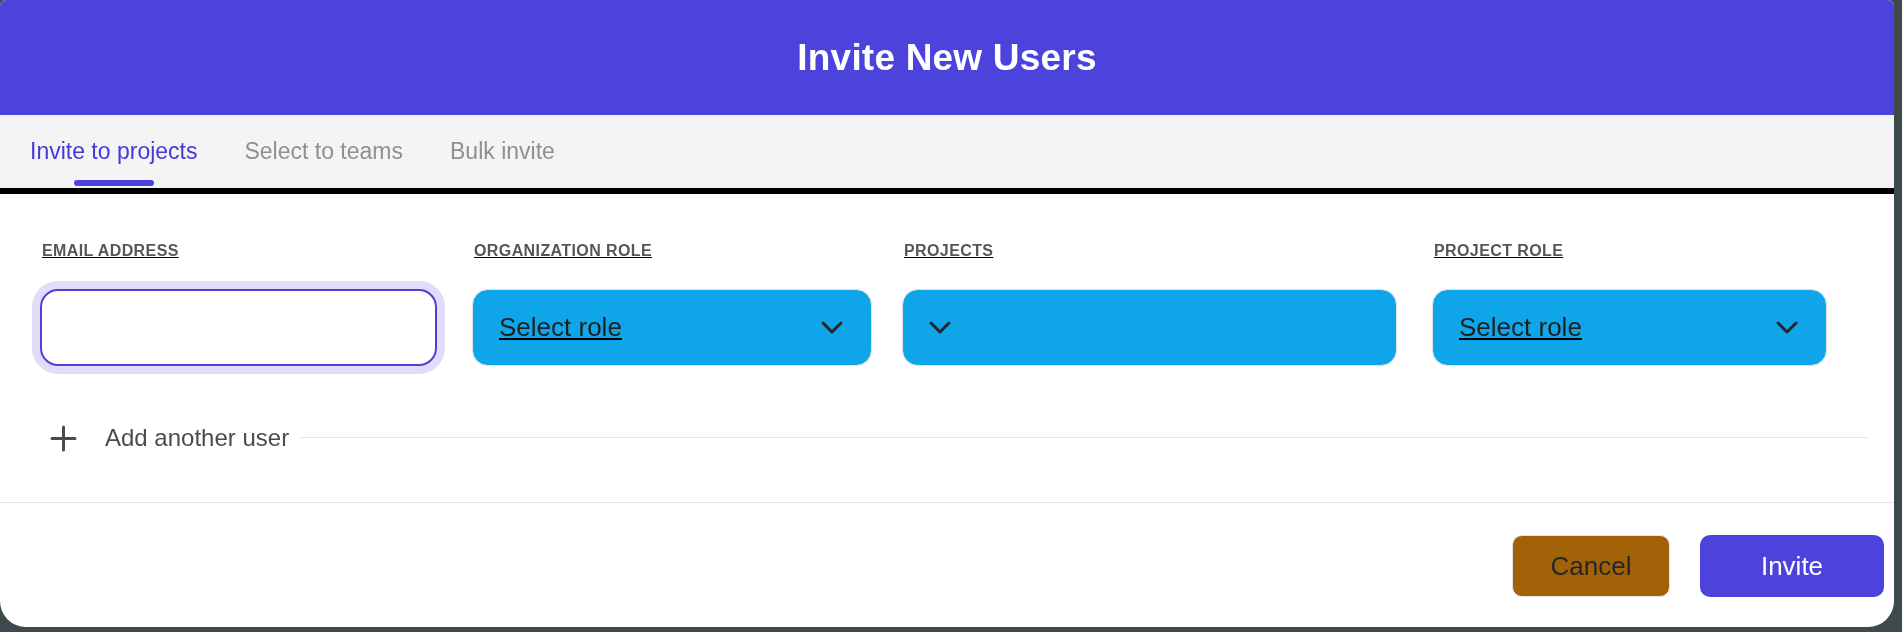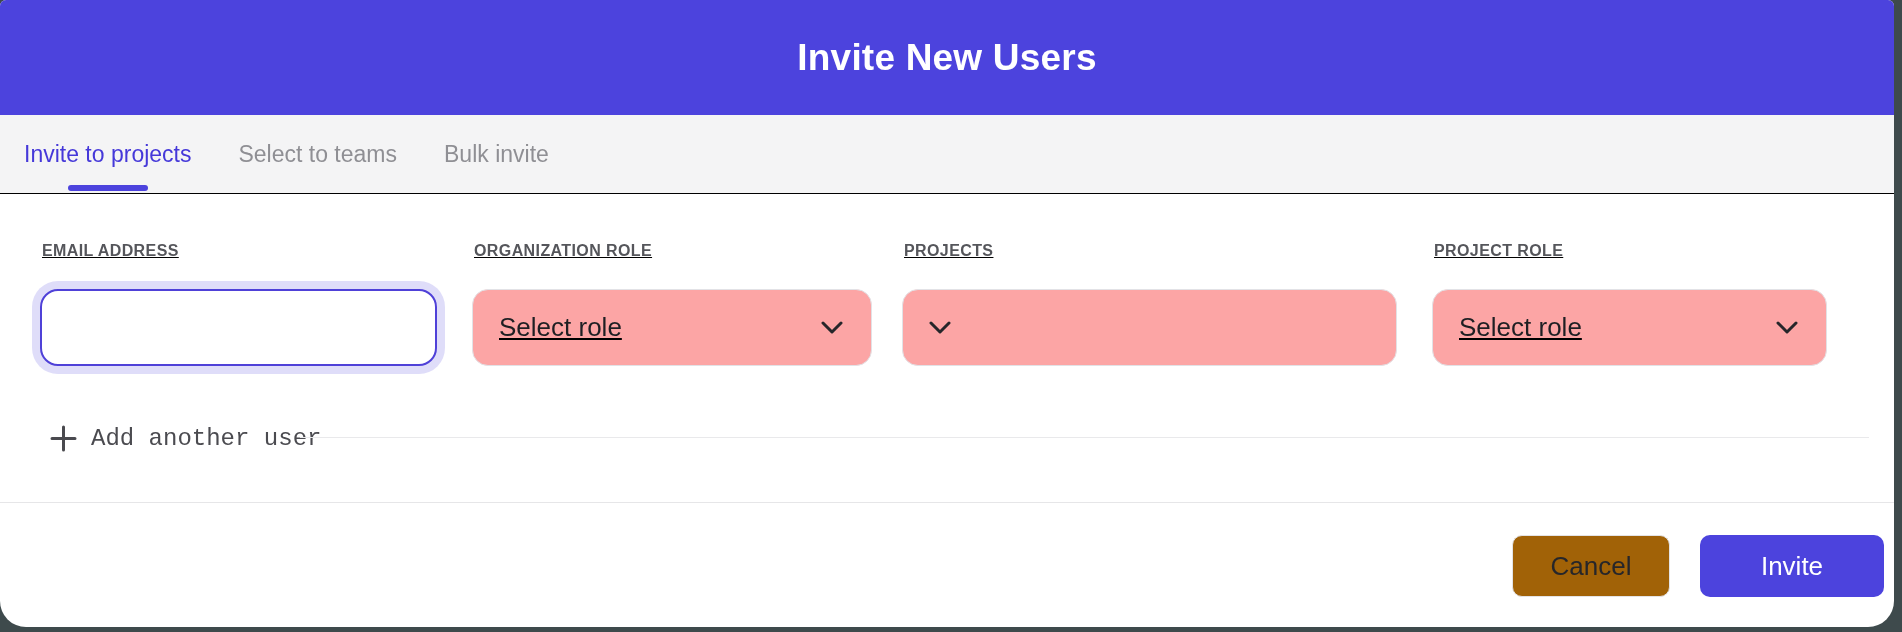--- a/index.html
+++ b/index.html
@@ -26,22 +26,22 @@
   
   .modal-header{
     position:absolute;left:0;top:0;right:0;height:115px;
     background:var(--accent);
     display:flex;align-items:center;justify-content:center;
   }
   .modal-title{color:#ffffff;font-size:37px;font-weight:700;letter-spacing:.2px;}
   
   .tabstrip{
     position:absolute;left:0;top:115px;right:0;height:79px;
-    background:#f4f4f5;border-bottom:1px solid #000000;
-    display:flex;align-items:stretch;padding-left:24px;gap:47px;
+    background:#f4f4f5;border-bottom:6px solid #000000;
+    display:flex;align-items:stretch;padding-left:30px;gap:47px;
   }
   .tab{
     position:relative;display:flex;align-items:center;
     font-size:23px;font-weight:500;color:var(--inactive-tab-text);cursor:pointer;
     white-space:nowrap;
   }
   .tab.active{color:var(--active-tab-text);}
   .tab .tab-underline{display:none;}
   .tab.active .tab-underline{
     display:block;position:absolute;left:50%;transform:translateX(-50%);
@@ -58,30 +58,30 @@
   .col-orgrole{left:472px;width:400px;}
   .col-projects{left:902px;width:495px;}
   .col-projrole{left:1432px;width:395px;}
   .email-input{
     width:100%;height:77px;border:2px solid var(--focus-border);border-radius:18px;
     box-shadow:0 0 0 8px var(--focus-ring);
     background:#fff;outline:none;padding:0 24px;
     font-family:"Liberation Sans", sans-serif;font-size:26px;color:var(--field-text);
   }
   .select{
-    width:100%;height:77px;border:1px solid #e2e2e6;border-radius:16px;background:#fca5a5;
+    width:100%;height:77px;border:1px solid #e2e2e6;border-radius:16px;background:#0ea5e9;
     display:flex;align-items:center;justify-content:space-between;
     padding:0 28px 0 26px;cursor:pointer;
   }
   .select-value{font-size:26px;color:var(--field-text);font-weight:500;}
   .chevron{flex:0 0 auto;display:block;}
   
   .add-user{
     position:absolute;left:50px;top:423px;height:30px;
-    display:flex;align-items:center;gap:14px;cursor:pointer;font-family:Liberation Mono, monospace;
+    display:flex;align-items:center;gap:28px;cursor:pointer;
   }
   .add-user-label{font-size:24px;font-weight:500;color:#4b4b50;}
   .add-divider{position:absolute;left:300px;right:25px;top:437px;height:1px;background:#e9e9eb;}
   
   .footer-divider{position:absolute;left:0;right:0;top:502px;height:1px;background:#e6e6e8;}
   .btn{
     position:absolute;top:535px;height:62px;border-radius:10px;
     font-family:"Liberation Sans", sans-serif;font-size:26px;font-weight:500;
     display:flex;align-items:center;justify-content:center;cursor:pointer;
   }

